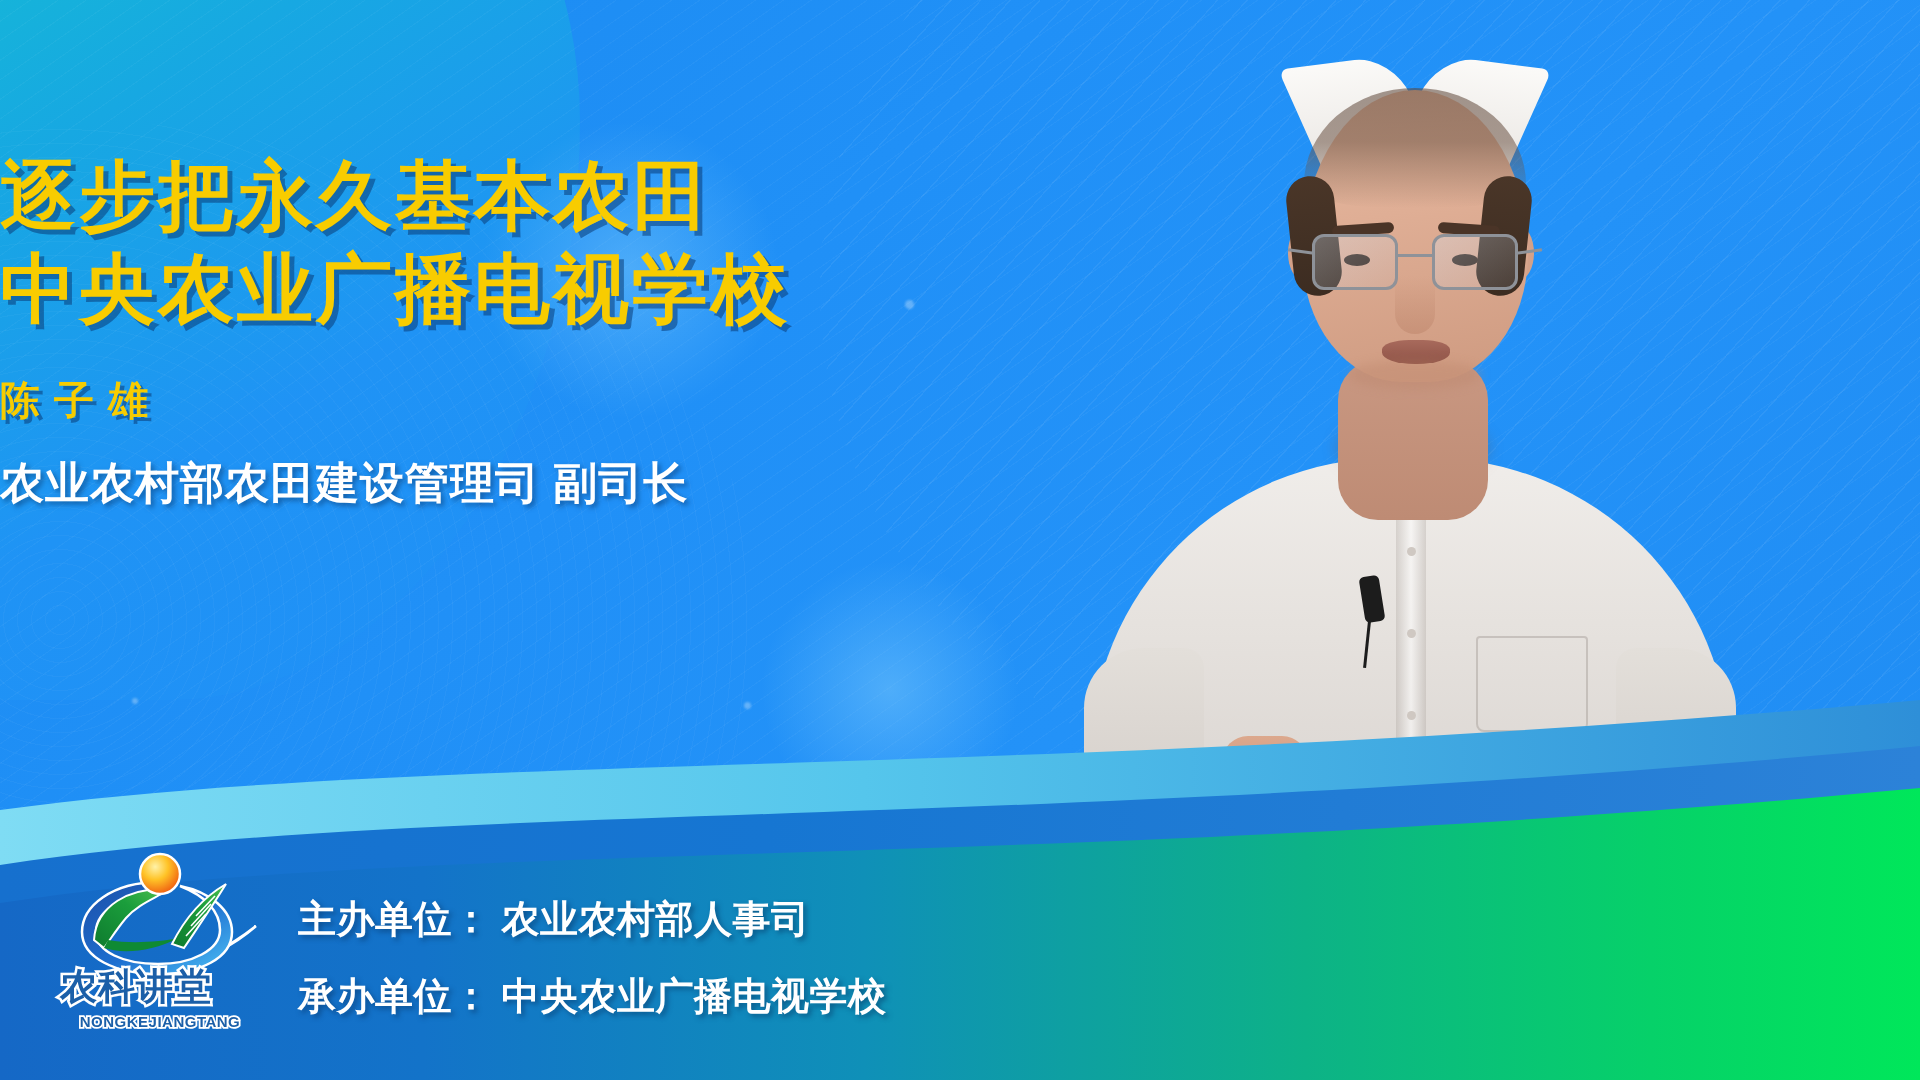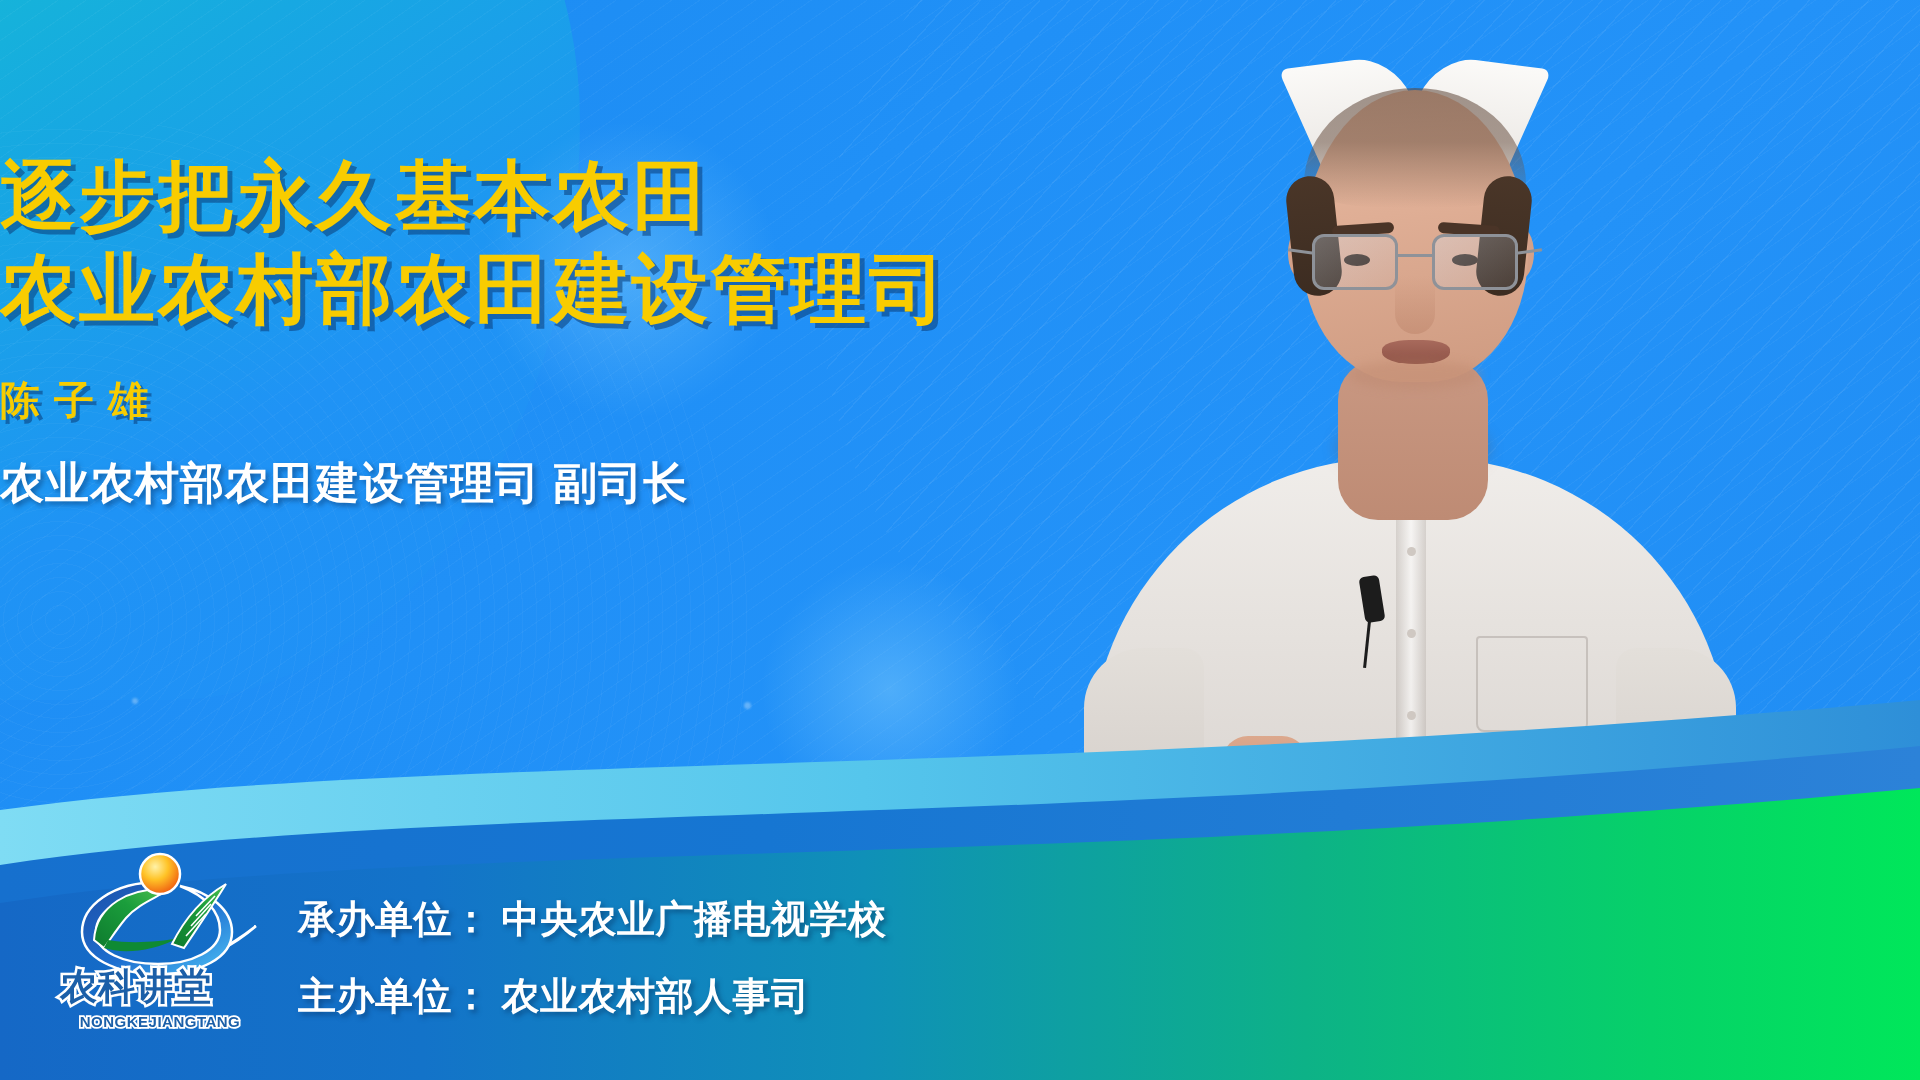--- a/index.html
+++ b/index.html
@@ -347,21 +347,21 @@
     </div>
     <div class="p-nose"></div>
     <div class="p-mouth"></div>
     <div class="p-chin"></div>
     <div class="p-miccord"></div>
     <div class="p-mic"></div>
   </div>
 
   <div class="title-block">
     <div class="title-line">逐步把永久基本农田</div>
-    <div class="title-line">农业农村部农田建设管理司</div>
+    <div class="title-line">中央农业广播电视学校</div>
     <div class="speaker-name">陈子雄</div>
     <div class="speaker-role">农业农村部农田建设管理司 副司长</div>
   </div>
 
   <div class="wave-wrap">
     <svg viewBox="0 0 1920 420" preserveAspectRatio="none">
       <defs>
         <linearGradient id="gLight" x1="0" y1="0" x2="1" y2="0">
           <stop offset="0%" stop-color="#7FDCF4"></stop>
           <stop offset="45%" stop-color="#55C6EC"></stop>
@@ -430,18 +430,18 @@
             <path d="M136,68 L155,48"></path>
         </g>
 
         <circle cx="100" cy="26" r="20" fill="url(#sunG)" stroke="#FFFFFF" stroke-width="2.5"></circle>
       </svg>
       <div class="logo-cn">农科讲堂</div>
       <div class="logo-py">NONGKEJIANGTANG</div>
     </div>
 
     <div class="credits">
+      <div class="credit-row">主办单位： 农业农村部人事司</div>
       <div class="credit-row">承办单位： 中央农业广播电视学校</div>
-      <div class="credit-row">主办单位： 农业农村部人事司</div>
     </div>
 
   </div>
 </div>
 
 </body></html>

